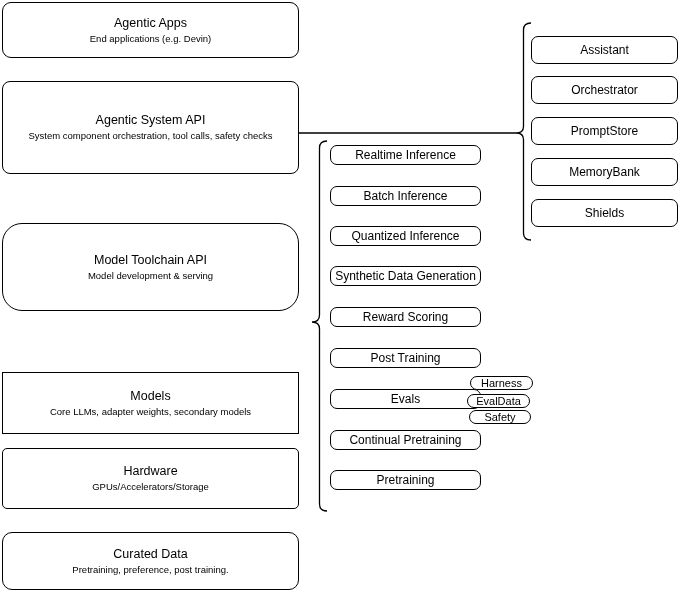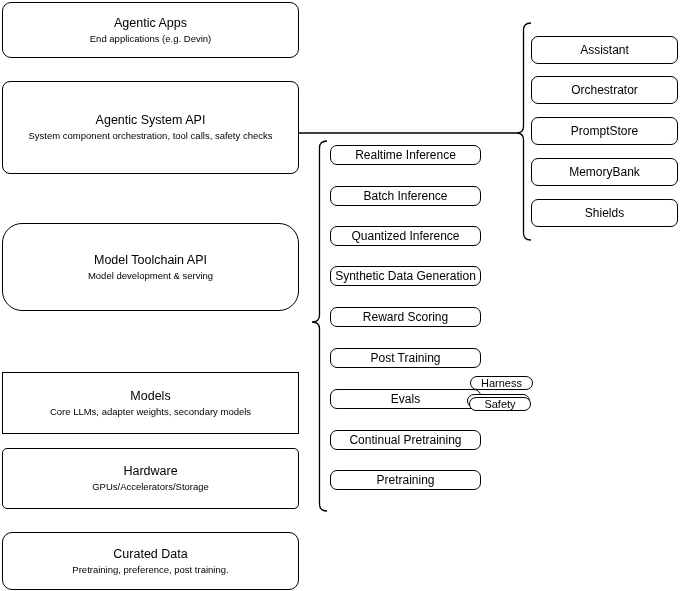--- a/index.html
+++ b/index.html
@@ -76,21 +76,21 @@
   <div class="mbox" style="top:226px;">Quantized Inference</div>
   <div class="mbox" style="top:266px;">Synthetic Data Generation</div>
   <div class="mbox" style="top:307px;">Reward Scoring</div>
   <div class="mbox" style="top:348px;">Post Training</div>
   <div class="mbox" style="top:389px;">Evals</div>
   <div class="mbox" style="top:430px;">Continual Pretraining</div>
   <div class="mbox" style="top:470px;">Pretraining</div>
 
   <div class="pill" style="left:470px;top:376px;width:63px;">Harness</div>
   <div class="pill" style="left:467px;top:394px;width:63px;">EvalData</div>
-  <div class="pill" style="left:469px;top:397px;width:62px;">Safety</div>
+  <div class="pill" style="left:469px;top:410px;width:62px;">Safety</div>
 
   <div class="rbox" style="top:36px;">Assistant</div>
   <div class="rbox" style="top:76px;">Orchestrator</div>
   <div class="rbox" style="top:117px;">PromptStore</div>
   <div class="rbox" style="top:158px;">MemoryBank</div>
   <div class="rbox" style="top:199px;">Shields</div>
 
 </div>
 
 </body></html>

